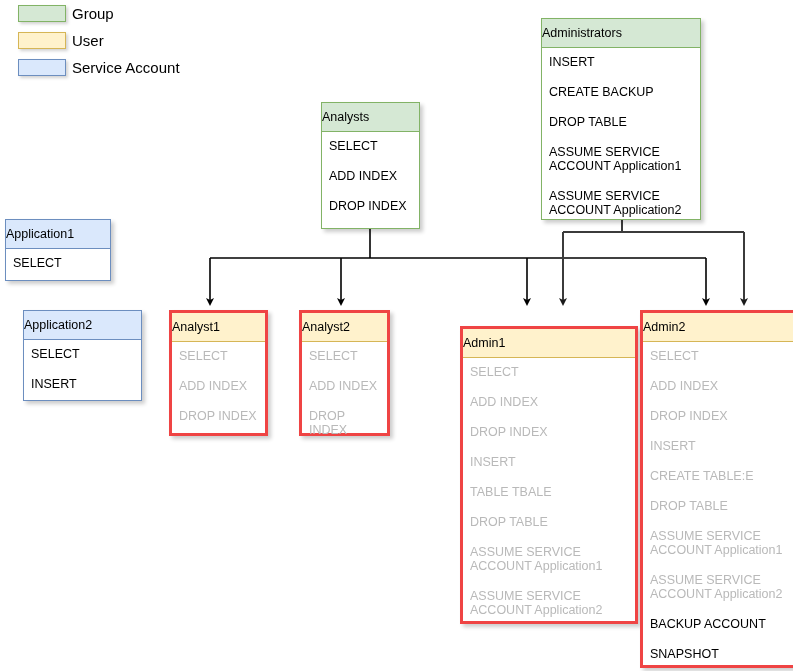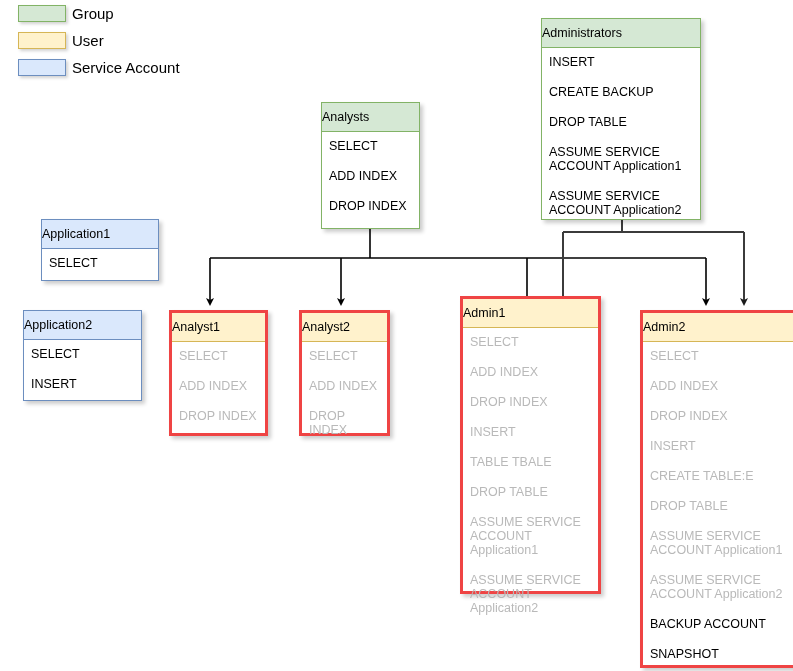--- a/index.html
+++ b/index.html
@@ -123,21 +123,21 @@
 
   <div class="node group" style="left:321px;top:74px;width:99px;margin-top:28px;">
     <div class="hdr">Analysts</div>
     <div class="body" style="height:96px;">
       <div class="perm">SELECT</div>
       <div class="perm">ADD INDEX</div>
       <div class="perm">DROP INDEX</div>
     </div>
   </div>
 
-  <div class="node svc" style="left:5px;top:219px;width:118px;margin-left:36px;">
+  <div class="node svc" style="left:5px;top:219px;width:106px;">
     <div class="hdr">Application1</div>
     <div class="body" style="height:31px;">
       <div class="perm">SELECT</div>
     </div>
   </div>
 
   <div class="node svc" style="left:23px;top:310px;width:119px;">
     <div class="hdr">Application2</div>
     <div class="body" style="height:60px;">
       <div class="perm">SELECT</div>
@@ -156,21 +156,21 @@
 
   <div class="node user" style="left:291px;top:310px;width:91px;">
     <div class="hdr">Analyst2</div>
     <div class="body" style="height:91px;">
       <div class="perm inherited">SELECT</div>
       <div class="perm inherited">ADD INDEX</div>
       <div class="perm inherited">DROP INDEX</div>
     </div>
   </div>
 
-  <div class="node user" style="left:452px;top:296px;width:141px;">
+  <div class="node user" style="left:452px;top:326px;width:178px;">
     <div class="hdr">Admin1</div>
     <div class="body" style="height:263px;">
       <div class="perm inherited">SELECT</div>
       <div class="perm inherited">ADD INDEX</div>
       <div class="perm inherited">DROP INDEX</div>
       <div class="perm inherited">INSERT</div>
       <div class="perm inherited">TABLE TBALE</div>
       <div class="perm inherited">DROP TABLE</div>
       <div class="perm inherited">ASSUME SERVICE
 ACCOUNT Application1</div>

